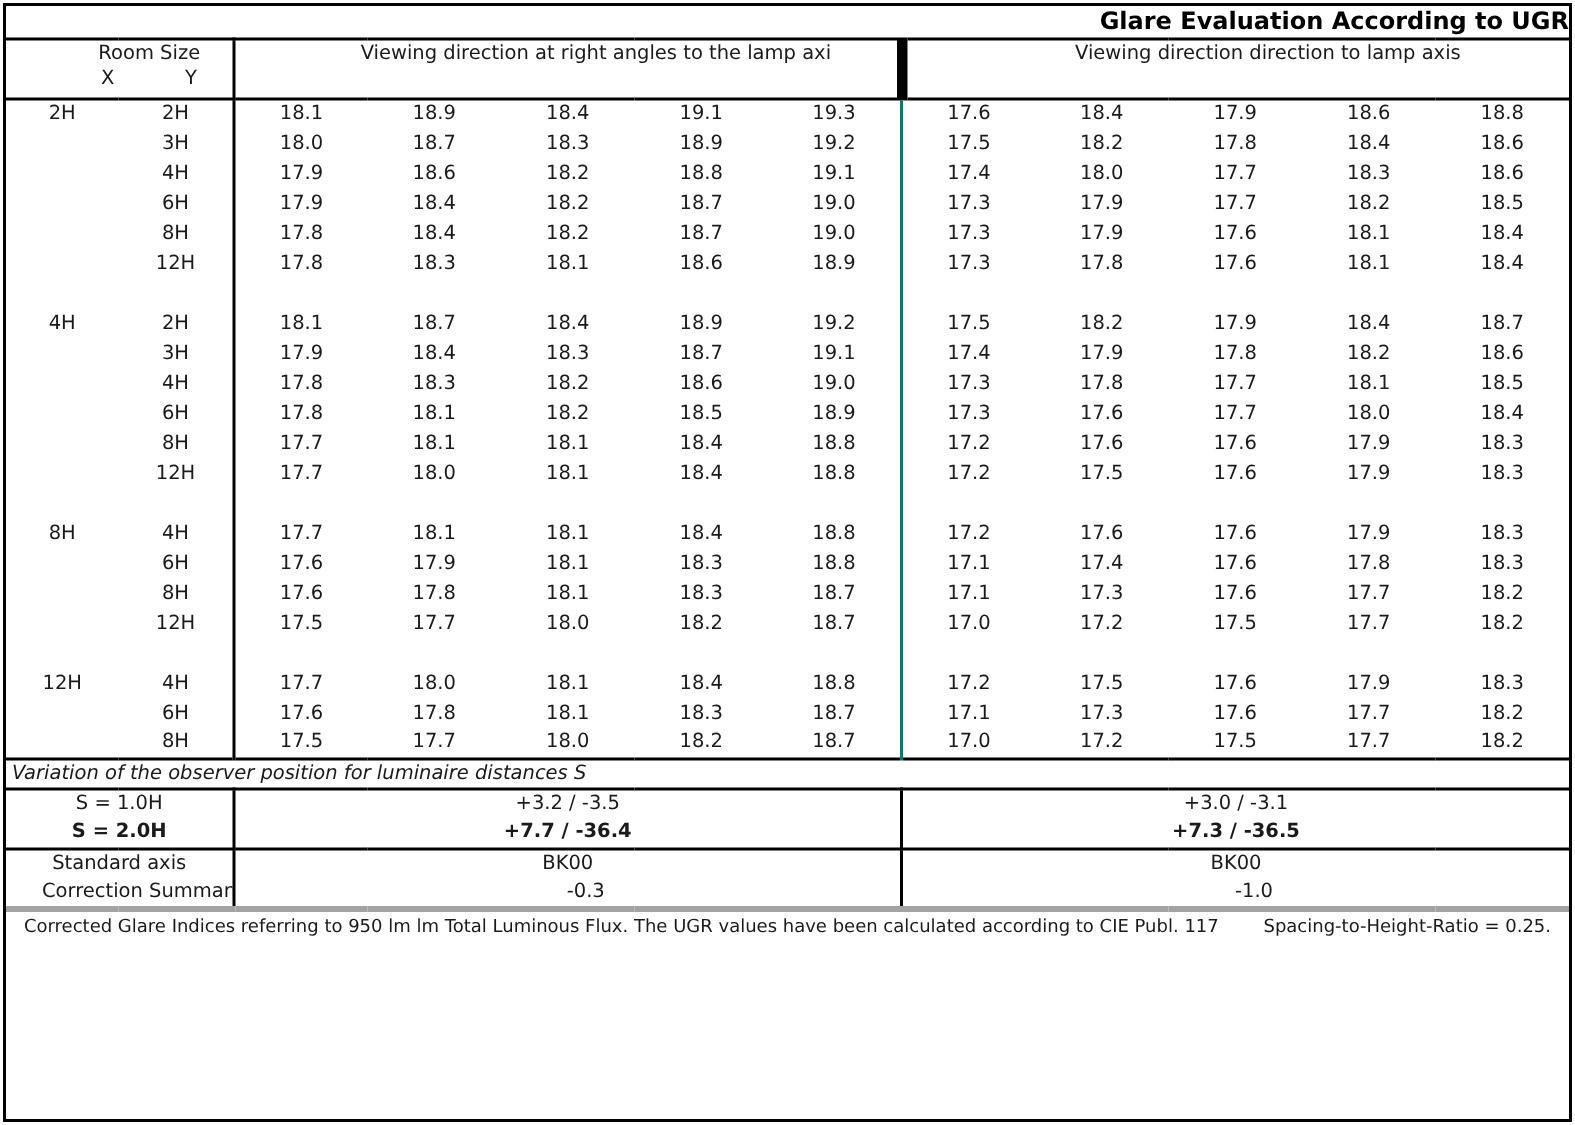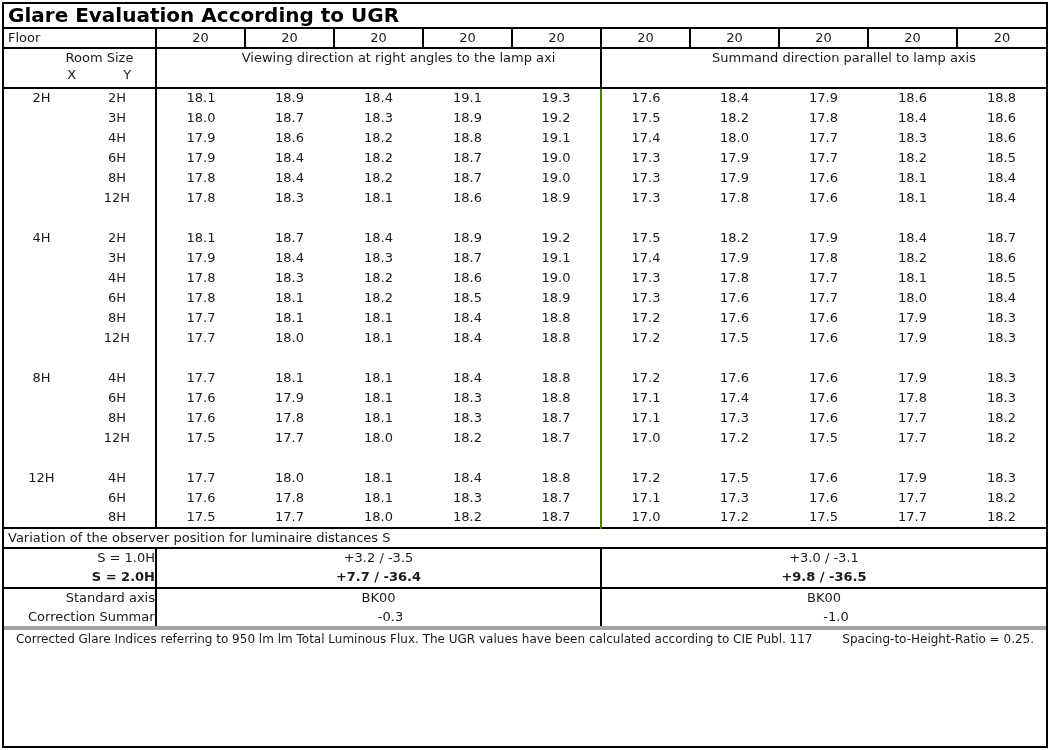--- a/index.html
+++ b/index.html
@@ -17,53 +17,53 @@
   table { border-collapse: collapse; table-layout: fixed; width: 100%; }
   td {
     font-size: 13px; padding: 0; text-align: center; vertical-align: middle;
     overflow: hidden; white-space: nowrap; line-height: 1.15;
   }
   tr { height: 20px; }
 
   
   tr.r-title { height: 22px; }
   tr.r-title td {
-    text-align: left; padding-left: 4px; font-weight: bold; font-size: 20px;
+    text-align: right; padding-left: 4px; font-weight: bold; font-size: 16px;
     border-bottom: 2px solid #000; color: #000;
   }
 
   
   tbody.surface td { border: 2px solid #000; }
   tbody.surface td.lbl { text-align: left; padding-left: 4px; }
   tbody.surface td:first-child { border-left: none; }
   tbody.surface td:last-child { border-right: none; }
 
   
   tr.r-grouphead { height: 40px; }
   tr.r-grouphead td { border-bottom: 2px solid #000; vertical-align: top; padding-left: 40px; }
   tr.r-grouphead td.cell-roomsize { border-right: 2px solid #000; }
-  tr.r-grouphead td.grp-left { border-right: 2px solid #000000; }
+  tr.r-grouphead td.grp-left { border-right: 7px solid #000000; }
   tr.r-grouphead .roomsize-line { padding-top: 2px; }
   tr.r-grouphead .xy-line { display: flex; padding-top: 2px; }
   tr.r-grouphead .xy-line span { flex: 1 1 50%; text-align: center; }
   tr.r-grouphead td.grp-left, tr.r-grouphead td.grp-right { padding-top: 2px; }
 
   
   tbody.data td { border: none; }
   tbody.data td.c-y  { border-right: 2px solid #000; }
-  tbody.data td.c-v5 { border-right: 2px solid #4d7c0f; }
+  tbody.data td.c-v5 { border-right: 2px solid #0f766e; }
 
   
   tr.r-variation td {
     text-align: left; padding-left: 4px;
-    border-top: 2px solid #000; border-bottom: 2px solid #000;
-  }
-
-  
-  tbody.svals td.slbl, tbody.summary td.slbl { border-right: 2px solid #000; text-align: right; }
+    border-top: 2px solid #000; border-bottom: 2px solid #000; font-style: italic;
+  }
+
+  
+  tbody.svals td.slbl, tbody.summary td.slbl { border-right: 2px solid #000; }
   tbody.svals td.sleft, tbody.summary td.sleft { border-right: 2px solid #000; }
   tbody.svals tr:last-child td { border-bottom: 2px solid #000; font-weight: bold; }
   tbody.summary tr:last-child td { border-bottom: 4px solid #a3a3a3; padding-left: 24px; }
 
   
   tr.r-footer { height: 52px; }
   tr.r-footer td {
     text-align: center; vertical-align: top; padding: 3px 4px;
     font-size: 12px; white-space: nowrap;
   }
@@ -92,46 +92,33 @@
     <tbody>
       <tr class="r-title">
         <td colspan="12">Glare Evaluation According to UGR</td>
       </tr>
     </tbody>
 
     <tbody class="surface">
 
 
 
-        <tr>
-          <td colspan="2" class="lbl">Floor</td>
-          <td>20</td>
-          <td>20</td>
-          <td>20</td>
-          <td>20</td>
-          <td>20</td>
-          <td>20</td>
-          <td>20</td>
-          <td>20</td>
-          <td>20</td>
-          <td>20</td>
-        </tr>
       </tbody>
 
     <tbody>
       <tr class="r-grouphead">
         <td colspan="2" class="cell-roomsize">
           <div class="roomsize-line">Room Size</div>
           <div class="xy-line">
             <span>X</span>
             <span>Y</span>
           </div>
         </td>
         <td colspan="5" class="grp-left">Viewing direction at right angles to the lamp axi</td>
-        <td colspan="5" class="grp-right">Summand direction parallel to lamp axis</td>
+        <td colspan="5" class="grp-right">Viewing direction direction to lamp axis</td>
       </tr>
     </tbody>
 
     <tbody class="data">
 
         <tr>
           <td class="c-x">2H</td>
           <td class="c-y">2H</td>
           <td>18.1</td>
           <td>18.9</td>
@@ -472,21 +459,21 @@
         <tr>
           <td colspan="2" class="slbl">S = 1.0H</td>
           <td colspan="5" class="sleft">+3.2 / -3.5</td>
           <td colspan="5" class="sright">+3.0 / -3.1</td>
         </tr>
 
 
         <tr>
           <td colspan="2" class="slbl">S = 2.0H</td>
           <td colspan="5" class="sleft">+7.7 / -36.4</td>
-          <td colspan="5" class="sright">+9.8 / -36.5</td>
+          <td colspan="5" class="sright">+7.3 / -36.5</td>
         </tr>
       </tbody>
 
     <tbody class="summary">
 
         <tr>
           <td colspan="2" class="slbl">Standard axis</td>
           <td colspan="5" class="sleft">BK00</td>
           <td colspan="5" class="sright">BK00</td>
         </tr>

